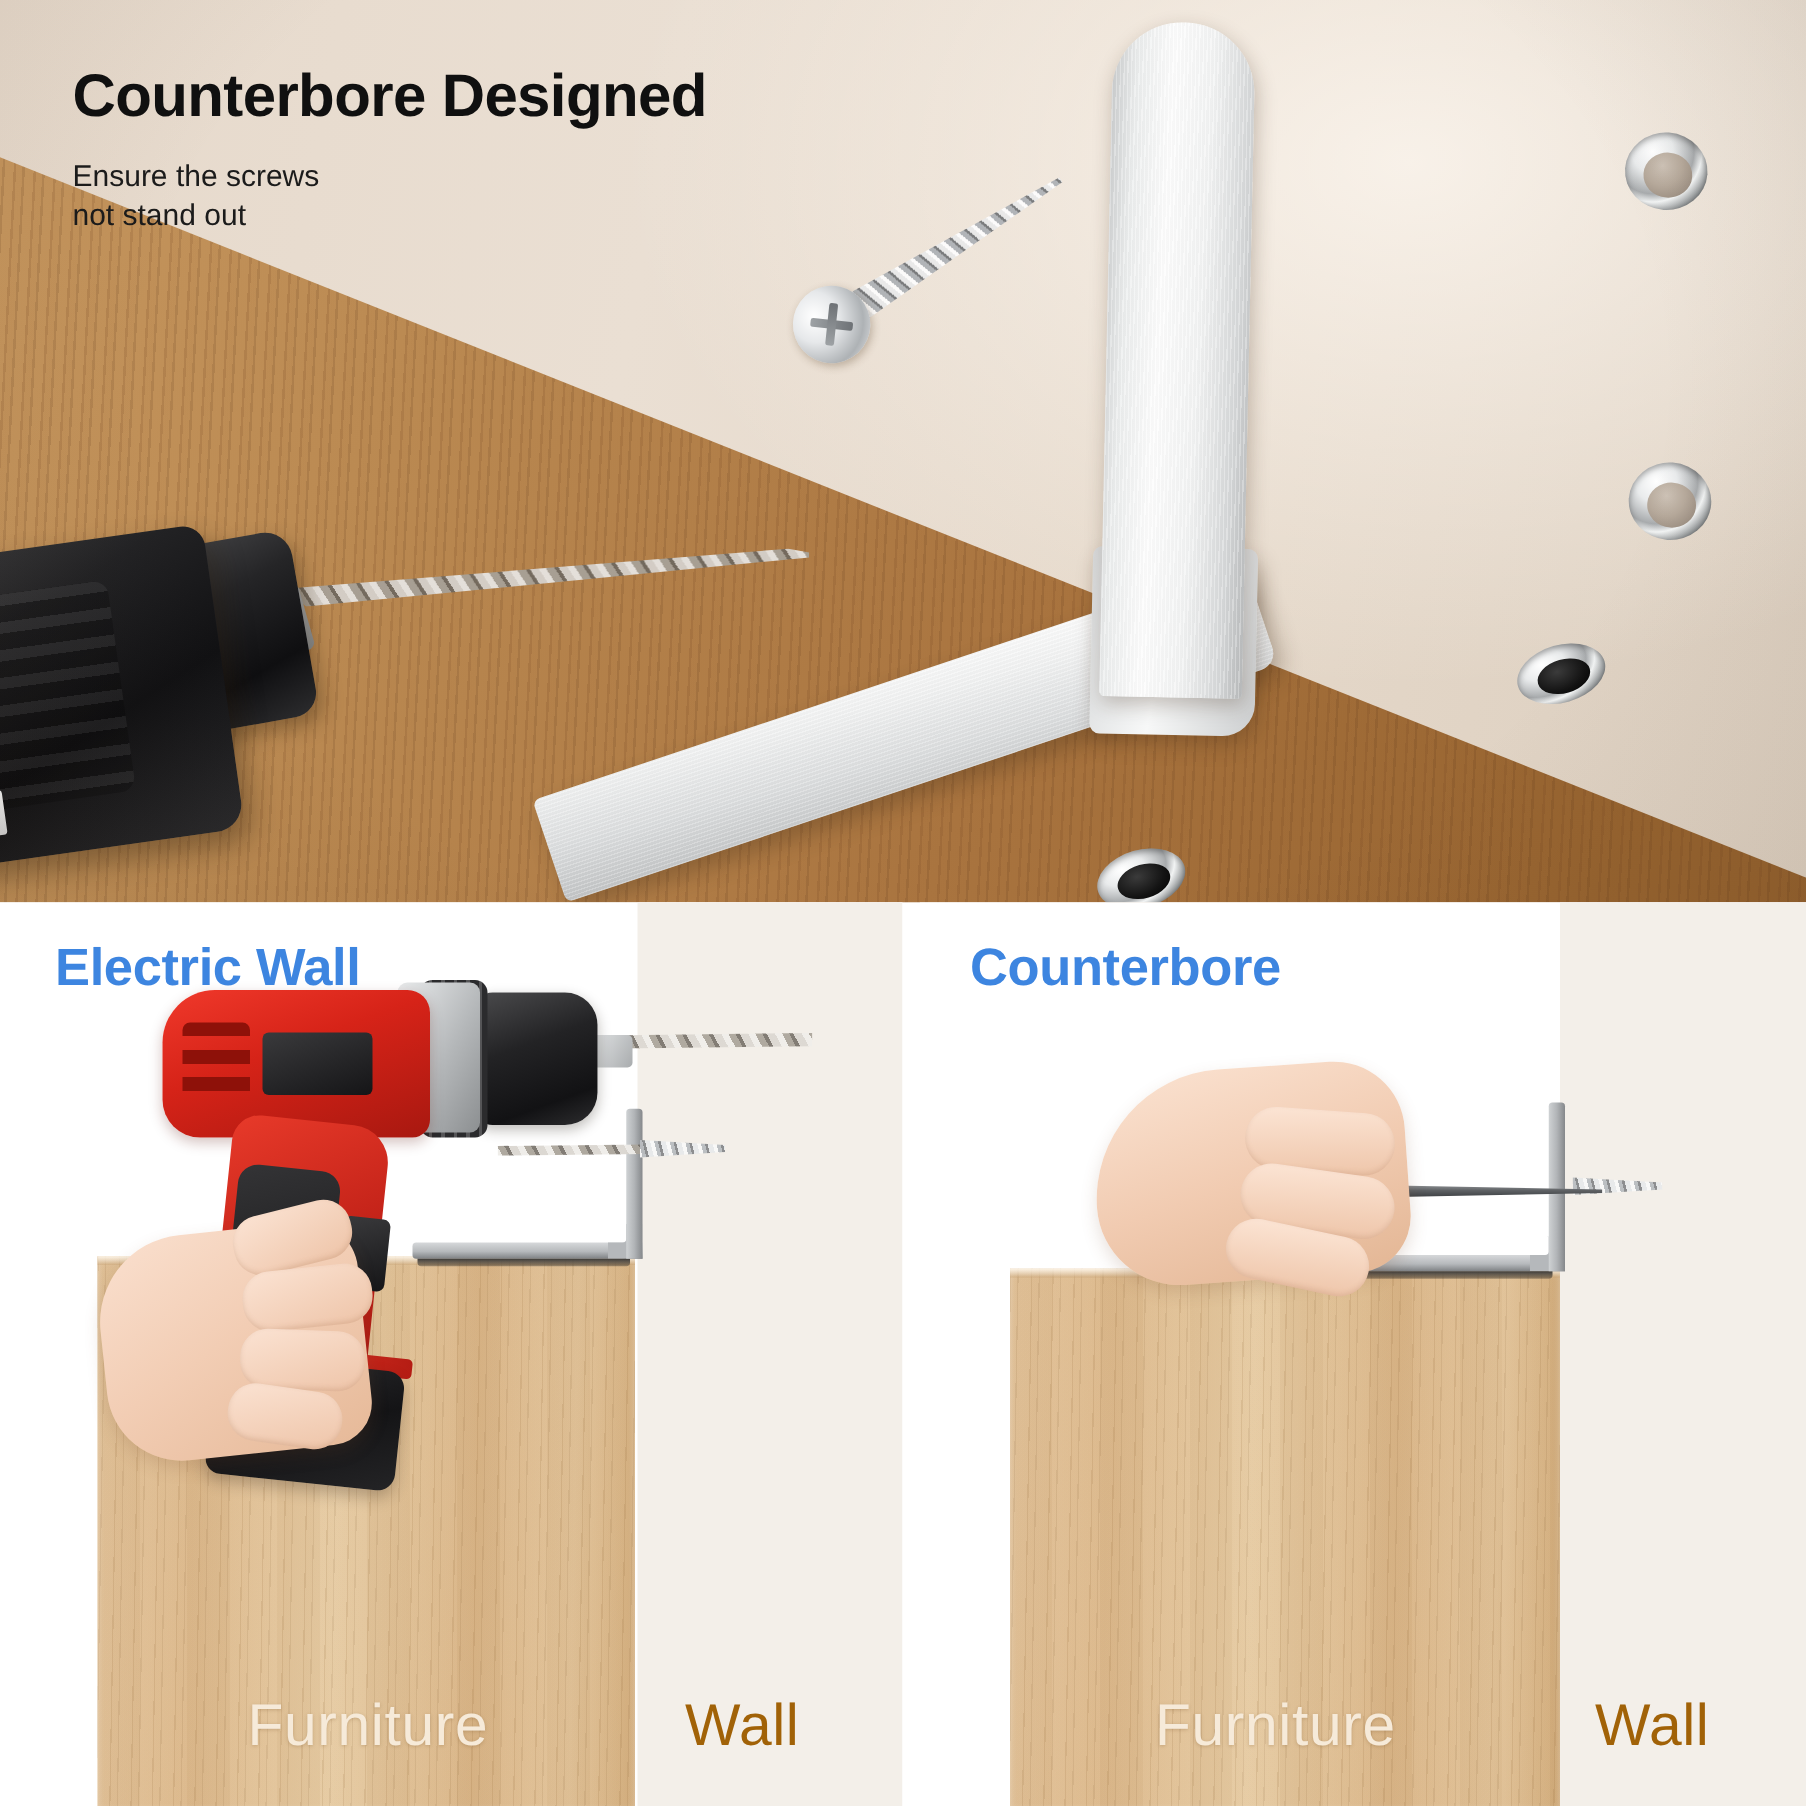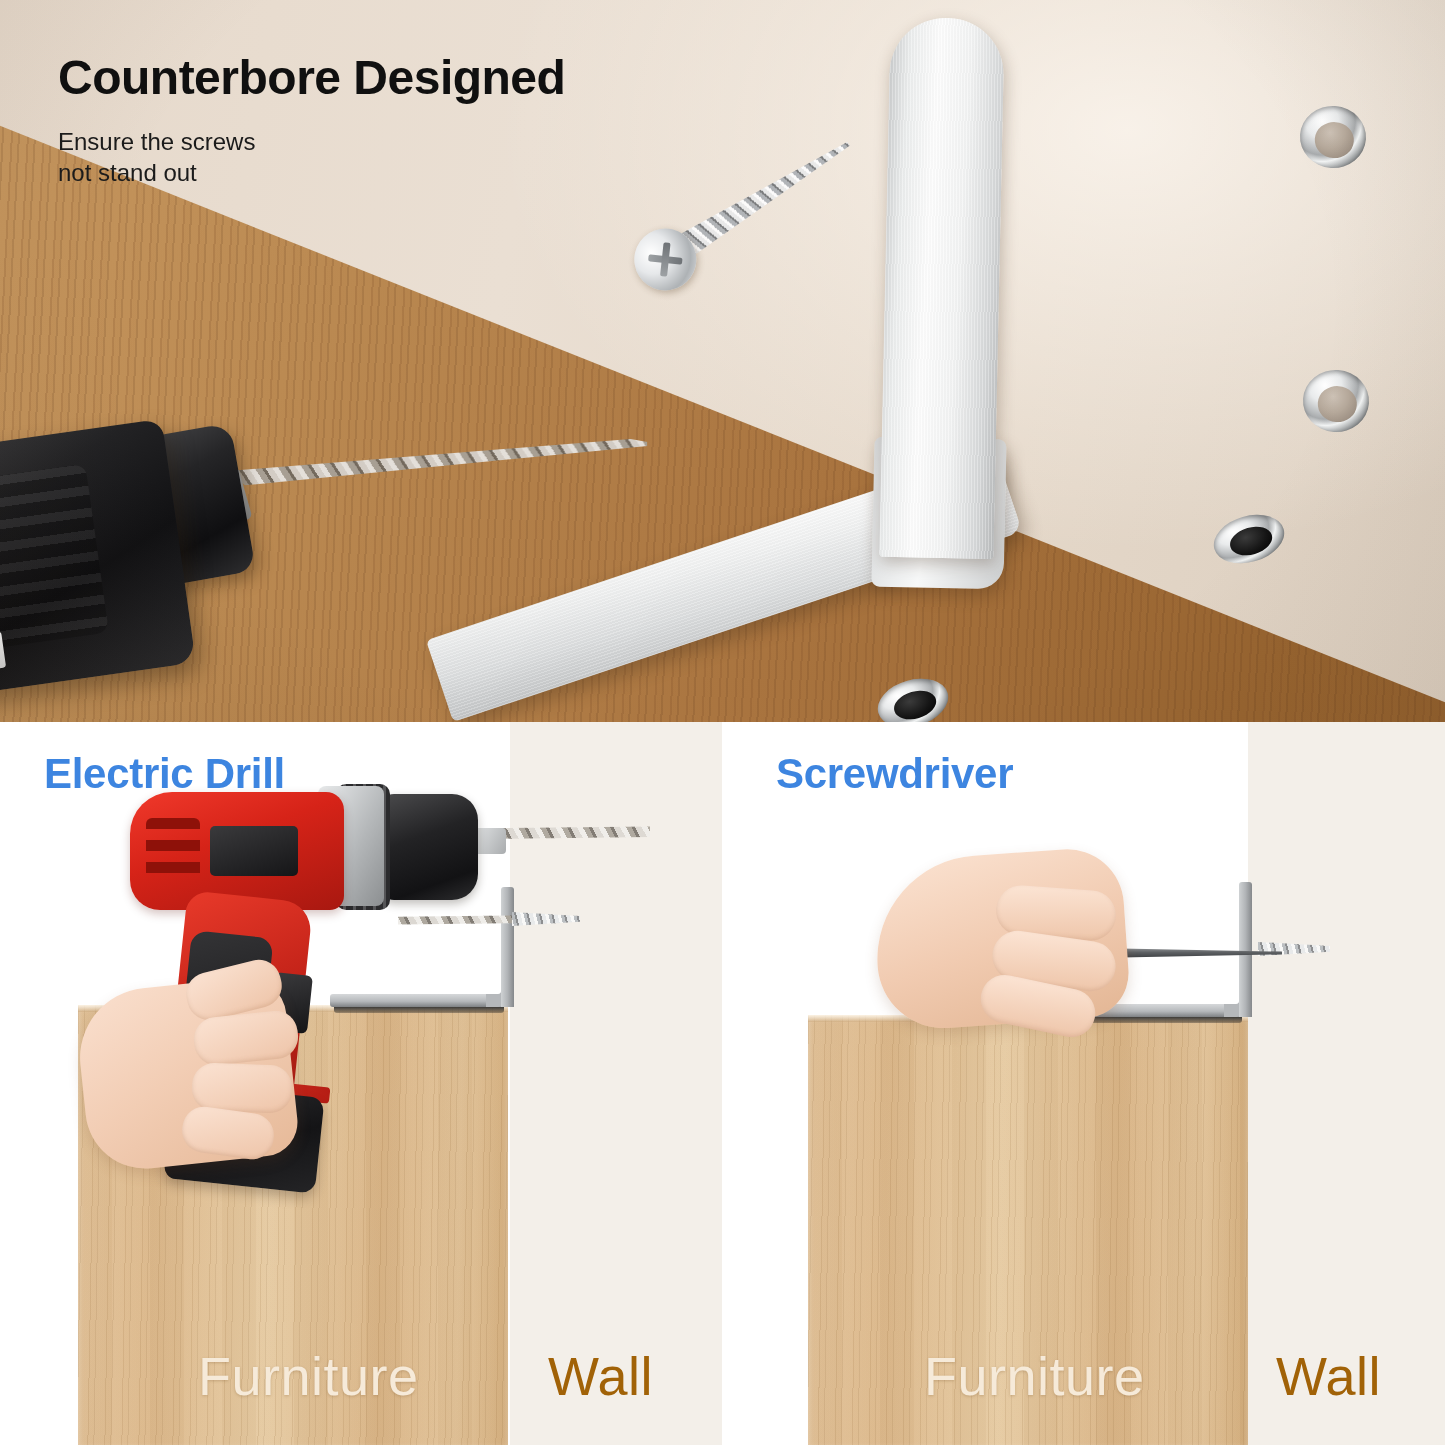--- a/index.html
+++ b/index.html
@@ -192,21 +192,21 @@
     box-shadow: inset 0 3px 6px rgba(255,255,255,.35);
   }
   .wood-top-edge {
     position: absolute; left: 0; top: 0; width: 100%; height: 7px;
     background: linear-gradient(180deg, rgba(255,248,236,.85), rgba(190,150,100,.35));
   }
   .panel.left  .wood-block { left: 78px;  width: 430px; height: 440px; }
   .panel.right .wood-block { left: 72px;  width: 440px; height: 430px; }
 
   .caption {
-    position: absolute; bottom: 38px; font-size: 54px; font-weight: 400; letter-spacing: .5px;
+    position: absolute; bottom: 38px; font-size: 47px; font-weight: 400; letter-spacing: .5px;
   }
   .cap-furniture { color: #f6ead9; text-shadow: 0 1px 3px rgba(120,82,40,.28); }
   .cap-wall { color: #a16207; }
   .panel.left  .cap-furniture { left: 198px; }
   .panel.left  .cap-wall      { left: 548px; }
   .panel.right .cap-furniture { left: 188px; }
   .panel.right .cap-wall      { left: 540px; }
 
   
   .mini-bracket { position: absolute; }
@@ -457,21 +457,21 @@
       </div>
 
       <div class="hand-l">
         <div class="palm"></div>
         <div class="finger f1"></div>
         <div class="finger f2"></div>
         <div class="finger f3"></div>
         <div class="finger f4"></div>
       </div>
 
-      <div class="panel-title" style="color:#3d85e0">Electric Drill</div>
+      <div class="panel-title" style="color:#3d85e0">Electric Wall</div>
       <div class="caption cap-furniture">Furniture</div>
       <div class="caption cap-wall">Wall</div>
     </div>
 
     <div class="panel right">
       <div class="wall-zone"></div>
 
       <div class="wood-block">
         <div class="wood-top-edge"></div>
       </div>
@@ -490,19 +490,19 @@
         <div class="sd-cap"></div>
       </div>
 
       <div class="hand-r">
         <div class="palm"></div>
         <div class="finger f1"></div>
         <div class="finger f2"></div>
         <div class="finger f3"></div>
       </div>
 
-      <div class="panel-title" style="color:#3d85e0">Screwdriver</div>
+      <div class="panel-title" style="color:#3d85e0">Counterbore</div>
       <div class="caption cap-furniture">Furniture</div>
       <div class="caption cap-wall">Wall</div>
     </div>
 
   </div>
 </div>
 
 </body></html>

